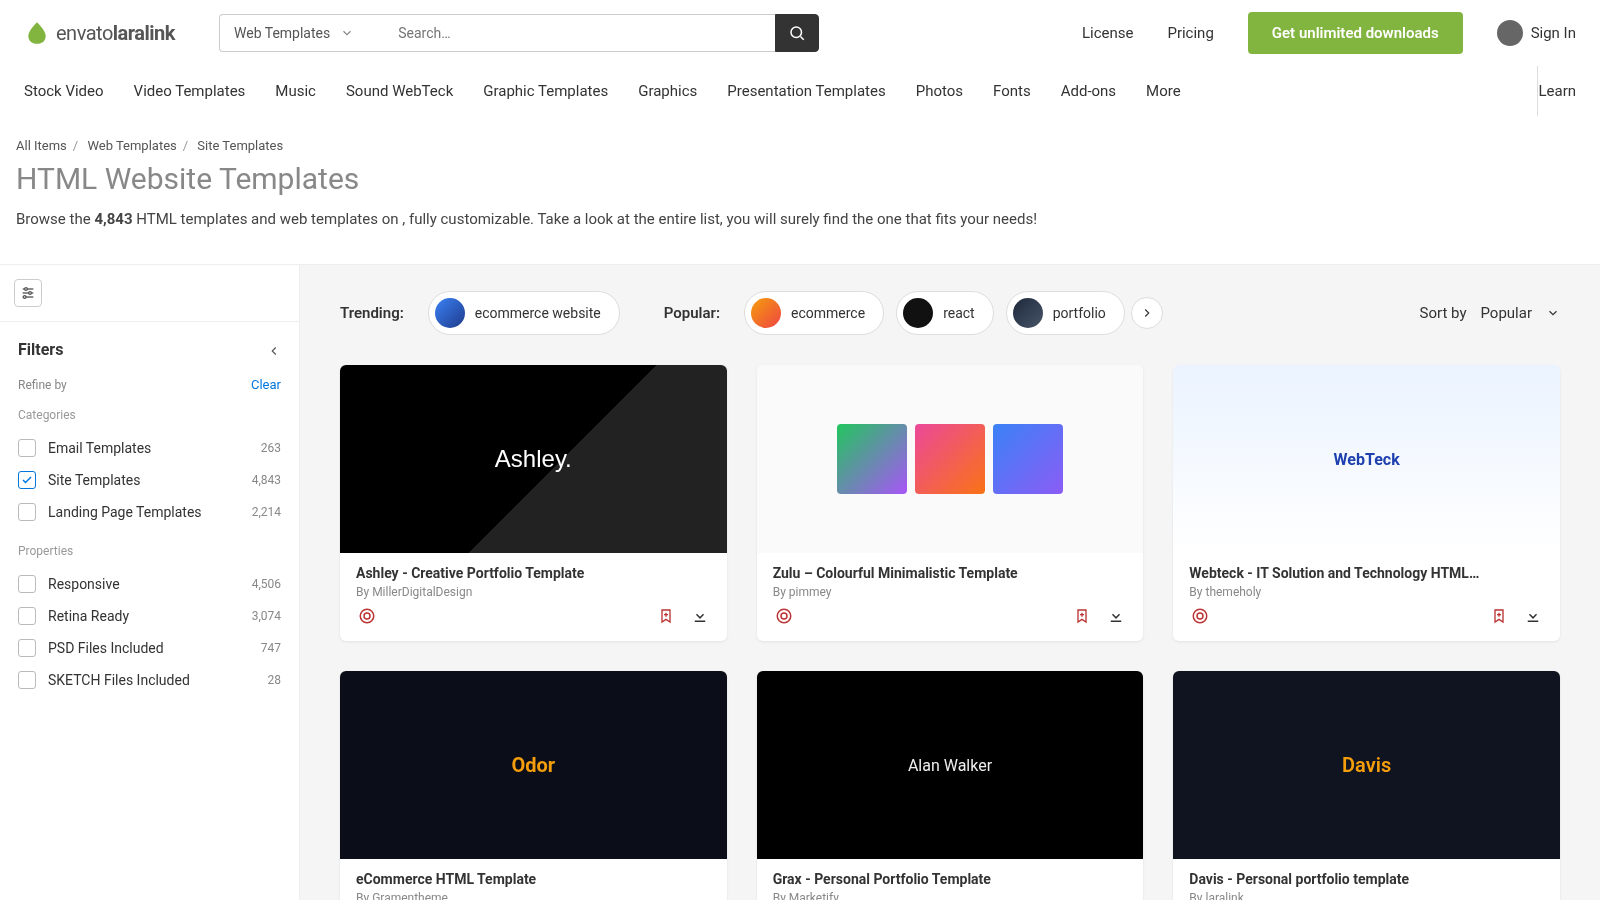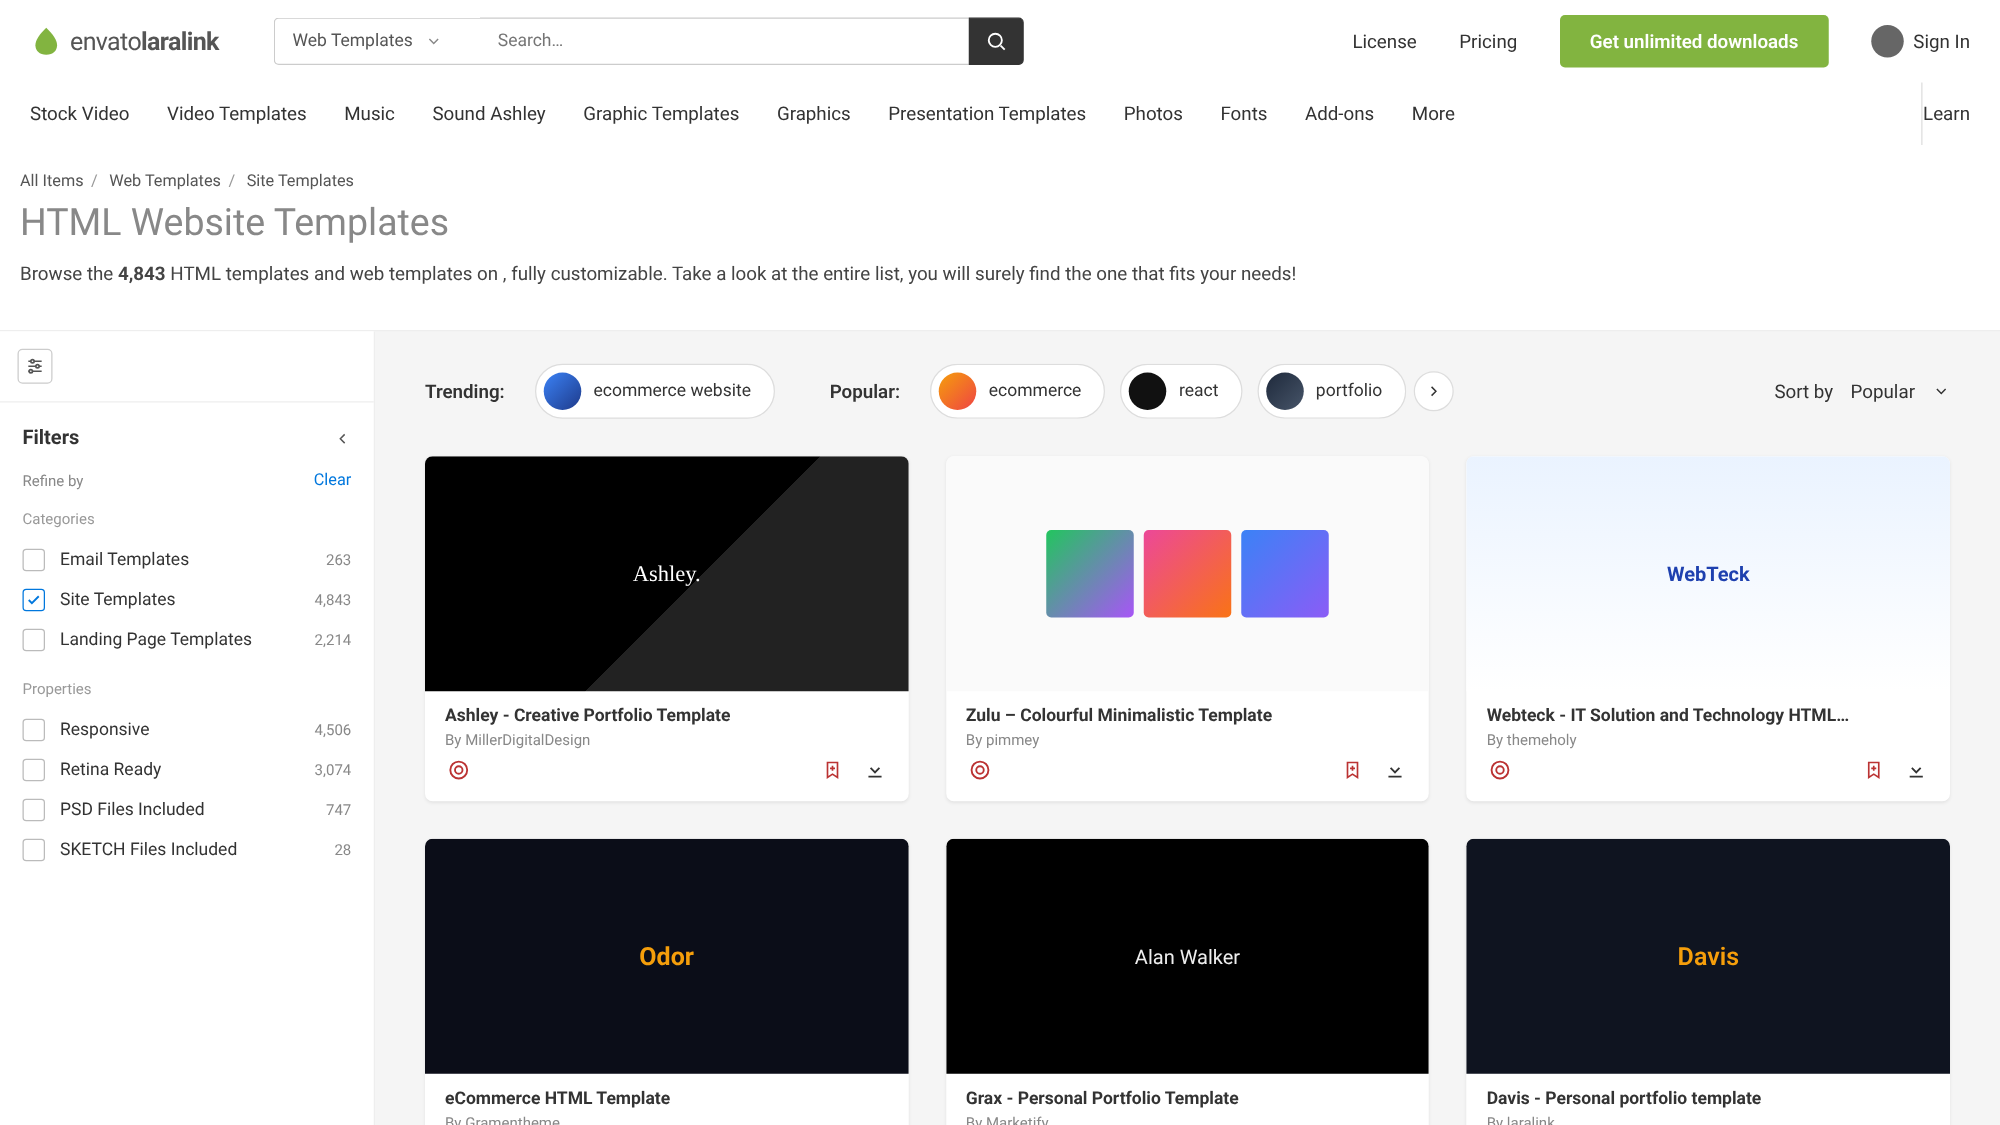--- a/index.html
+++ b/index.html
@@ -121,21 +121,21 @@
       <span class="avatar-circle"></span>
       <span>Sign In</span>
     </div>
   </div>
 </div>
 
 <div class="navrow">
   <a class="navitem">Stock Video</a>
   <a class="navitem">Video Templates</a>
   <a class="navitem">Music</a>
-  <a class="navitem">Sound Ashley</a>
+  <a class="navitem">Sound WebTeck</a>
   <a class="navitem">Graphic Templates</a>
   <a class="navitem">Graphics</a>
   <a class="navitem">Presentation Templates</a>
   <a class="navitem">Photos</a>
   <a class="navitem">Fonts</a>
   <a class="navitem">Add-ons</a>
   <a class="navitem">More</a>
   <div class="spacer"></div>
   <a class="navitem learn">Learn</a>
 </div>
@@ -273,21 +273,21 @@
         <span class="chev"><svg viewBox="0 0 24 24" fill="none" stroke="#333" stroke-width="2">
               <polyline points="6 9 12 15 18 9"></polyline>
             </svg></span>
       </div>
     </div>
 
     <div class="grid">
 
       <div class="card">
         <div class="thumb thumb-1">
-            <span style="font-family:Liberation Serif, serif;font-size:18px">Ashley.</span>
+            <span style="font-family:Liberation Sans, sans-serif;font-size:24px">Ashley.</span>
           </div>
         <div class="card-body">
           <div class="card-title">Ashley - Creative Portfolio Template</div>
           <div class="card-author">By MillerDigitalDesign</div>
           <div class="card-actions">
             <span class="icon-btn lefticon">
                 <svg width="18" height="18" viewBox="0 0 24 24" fill="none" stroke="#b33" stroke-width="2">
                   <circle cx="12" cy="12" r="9"></circle>
                   <circle cx="12" cy="12" r="4"></circle>
                 </svg>

